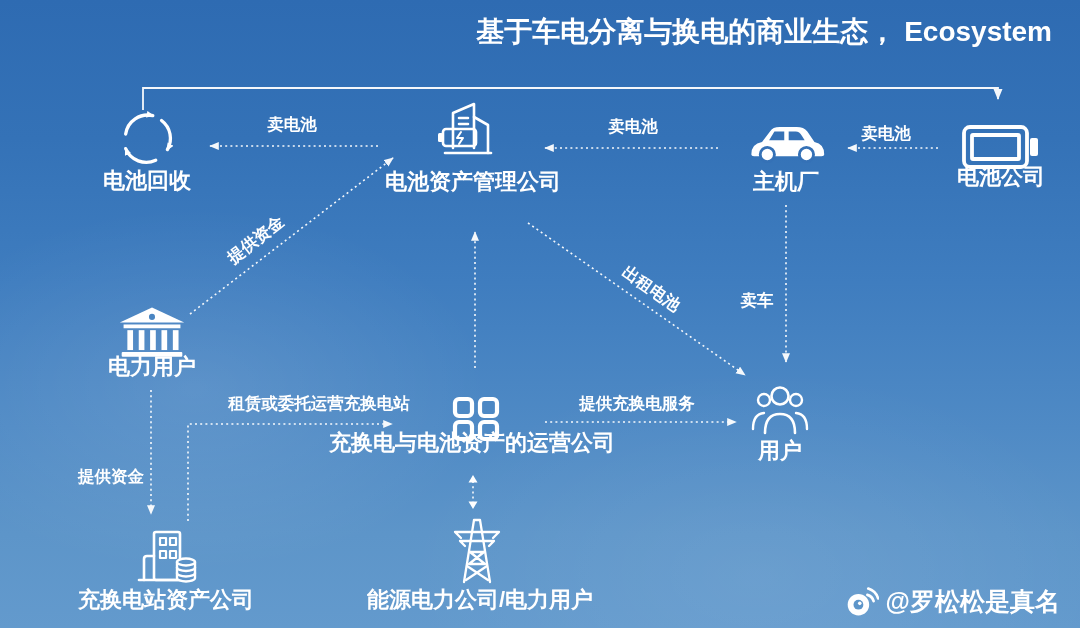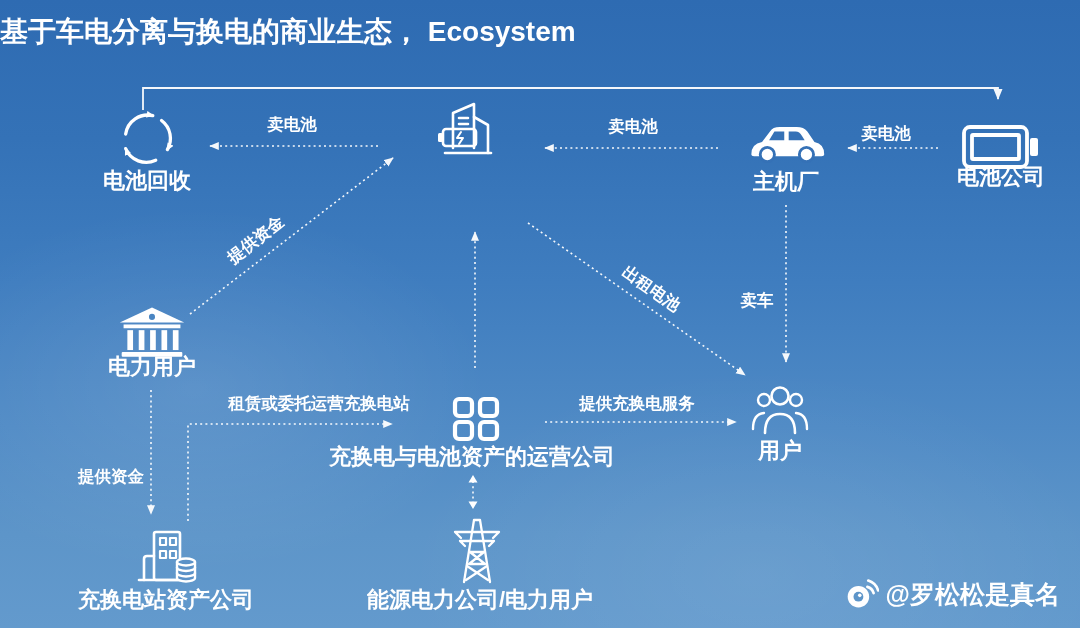--- a/index.html
+++ b/index.html
@@ -7,38 +7,38 @@
     position:relative;width:1080px;height:628px;overflow:hidden;
     font-family:"Liberation Sans","DejaVu Sans",sans-serif;
     background:linear-gradient(180deg,#2e6bb2 0%,#3472b7 22%,#3f7dbf 45%,#4f8ac5 68%,#5d95c9 85%,#639acd 100%);
   }
   .sheen{
     position:absolute;inset:0;pointer-events:none;
     background:radial-gradient(420px 260px at 18% 62%,rgba(255,255,255,.10),rgba(255,255,255,0) 70%),
                radial-gradient(500px 300px at 70% 92%,rgba(255,255,255,.07),rgba(255,255,255,0) 70%);
   }
   .title{
-    position:absolute;left:0;top:13px;width:1052px;text-align:left;
+    position:absolute;left:0;top:13px;width:1052px;text-align:right;
     color:#fff;font-size:28px;font-weight:700;white-space:nowrap;
   }
   svg.edges{position:absolute;left:0;top:0;}
   .dash{stroke:#fff;stroke-width:1.6;fill:none;stroke-dasharray:2 3.2;opacity:.95;}
   .solid{stroke:#fff;stroke-width:1.8;fill:none;opacity:.95;}
   .icon{position:absolute;}
   .icon .ln{stroke:#fff;fill:none;stroke-width:2.6;stroke-linecap:round;stroke-linejoin:round;}
   .nlabel,.elabel{
     position:absolute;color:#fff;font-weight:600;white-space:nowrap;
     transform:translate(-50%,-50%);
   }
   .nlabel{font-size:22px;}
   .elabel{font-size:16.5px;}
   .rotneg{transform:translate(-50%,-50%) rotate(-38deg);}
   .rotpos{transform:translate(-50%,-50%) rotate(35deg);}
   .watermark{
-    position:absolute;right:20px;bottom:17px;display:flex;align-items:center;gap:7px;
+    position:absolute;right:20px;bottom:9px;display:flex;gap:7px;
     color:#fff;font-size:25px;font-weight:600;
   }
 </style>
 </head>
 <body>
 
 <div class="canvas">
   <div class="sheen"></div>
 
   <div class="title">基于车电分离与换电的商业生态， Ecosystem</div>
@@ -147,24 +147,25 @@
 
   <svg class="icon" style="left:447px;top:514px" width="60" height="72" viewBox="0 0 60 72">
     <path class="ln" style="stroke-width:2.3" d="M17,68 L27,6 M43,68 L33,6 M27,6 H33"></path>
     <path class="ln" style="stroke-width:2.3" d="M8,18 H52 M8,18 L14,24 M52,18 L46,24"></path>
     <path class="ln" style="stroke-width:2.3" d="M13,27 H47 M13,27 L18,32 M47,27 L42,32"></path>
     <path class="ln" style="stroke-width:2.3" d="M23,38 H37 M23,38 L38,50 M37,38 L22,50 M22,50 H38"></path>
     <path class="ln" style="stroke-width:2.3" d="M20,52 L41,66 M40,52 L19,66"></path>
   </svg>
 
   <div class="nlabel" style="left:147px;top:181px">电池回收</div>
+  <div class="nlabel" style="left:473px;top:182px">电池资产管理公司</div>
   <div class="nlabel" style="left:786px;top:182px">主机厂</div>
   <div class="nlabel" style="left:1001px;top:177px">电池公司</div>
   <div class="nlabel" style="left:152px;top:367px">电力用户</div>
-  <div class="nlabel" style="left:472px;top:457px">充换电与电池资产的运营公司</div>
+  <div class="nlabel" style="left:472px;top:443px">充换电与电池资产的运营公司</div>
   <div class="nlabel" style="left:780px;top:451px">用户</div>
   <div class="nlabel" style="left:166px;top:600px">充换电站资产公司</div>
   <div class="nlabel" style="left:480px;top:600px">能源电力公司/电力用户</div>
 
   <div class="elabel" style="left:292px;top:125px">卖电池</div>
   <div class="elabel" style="left:633px;top:127px">卖电池</div>
   <div class="elabel" style="left:886px;top:134px">卖电池</div>
   <div class="elabel rotneg" style="left:256px;top:240px">提供资金</div>
   <div class="elabel rotpos" style="left:651px;top:289px">出租电池</div>
   <div class="elabel" style="left:757px;top:301px">卖车</div>

